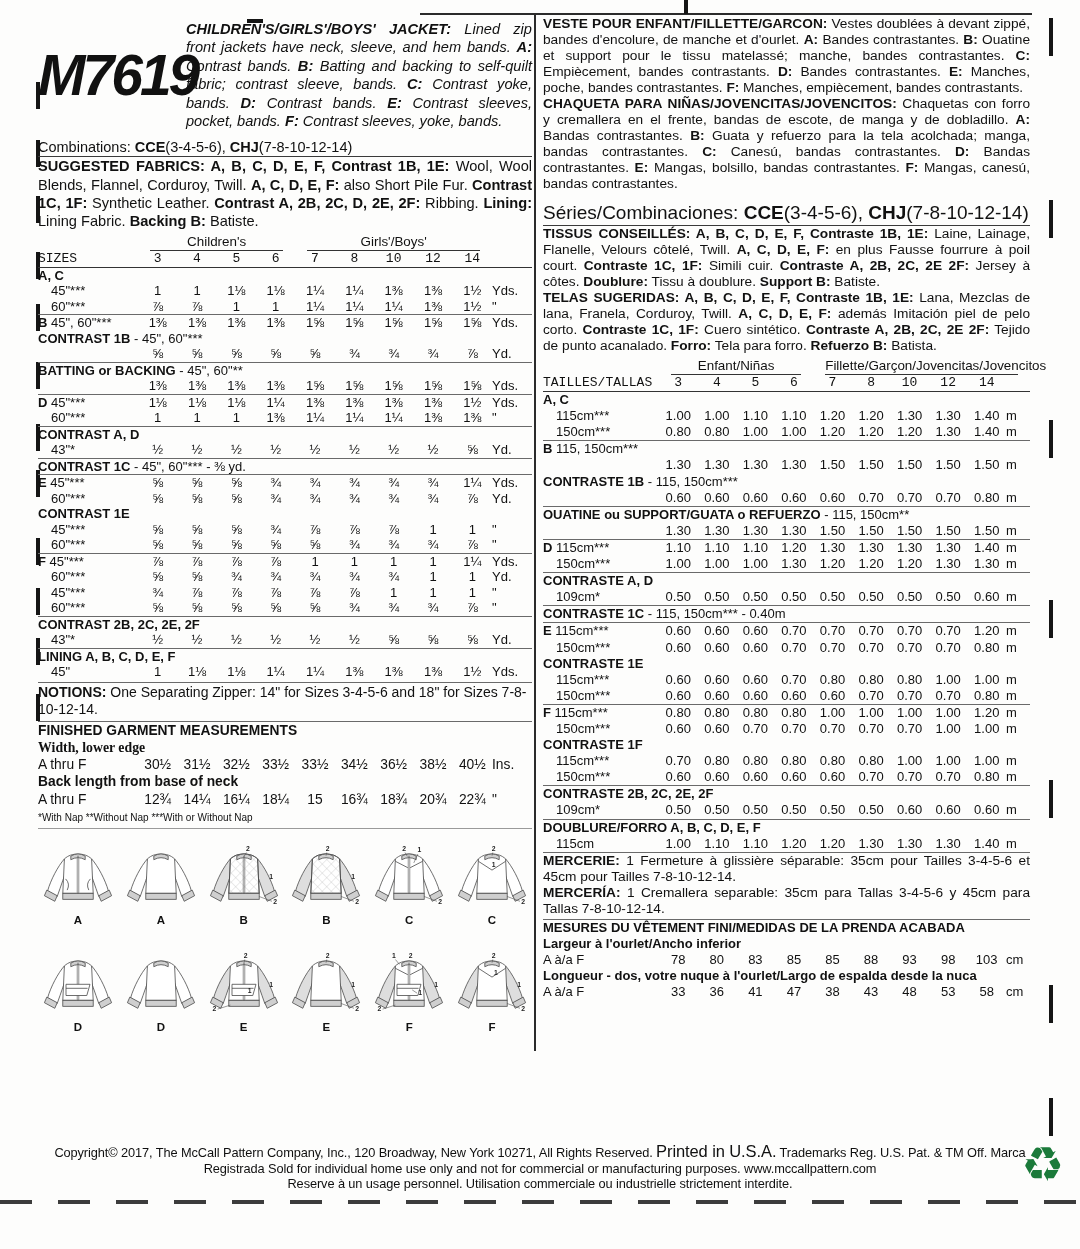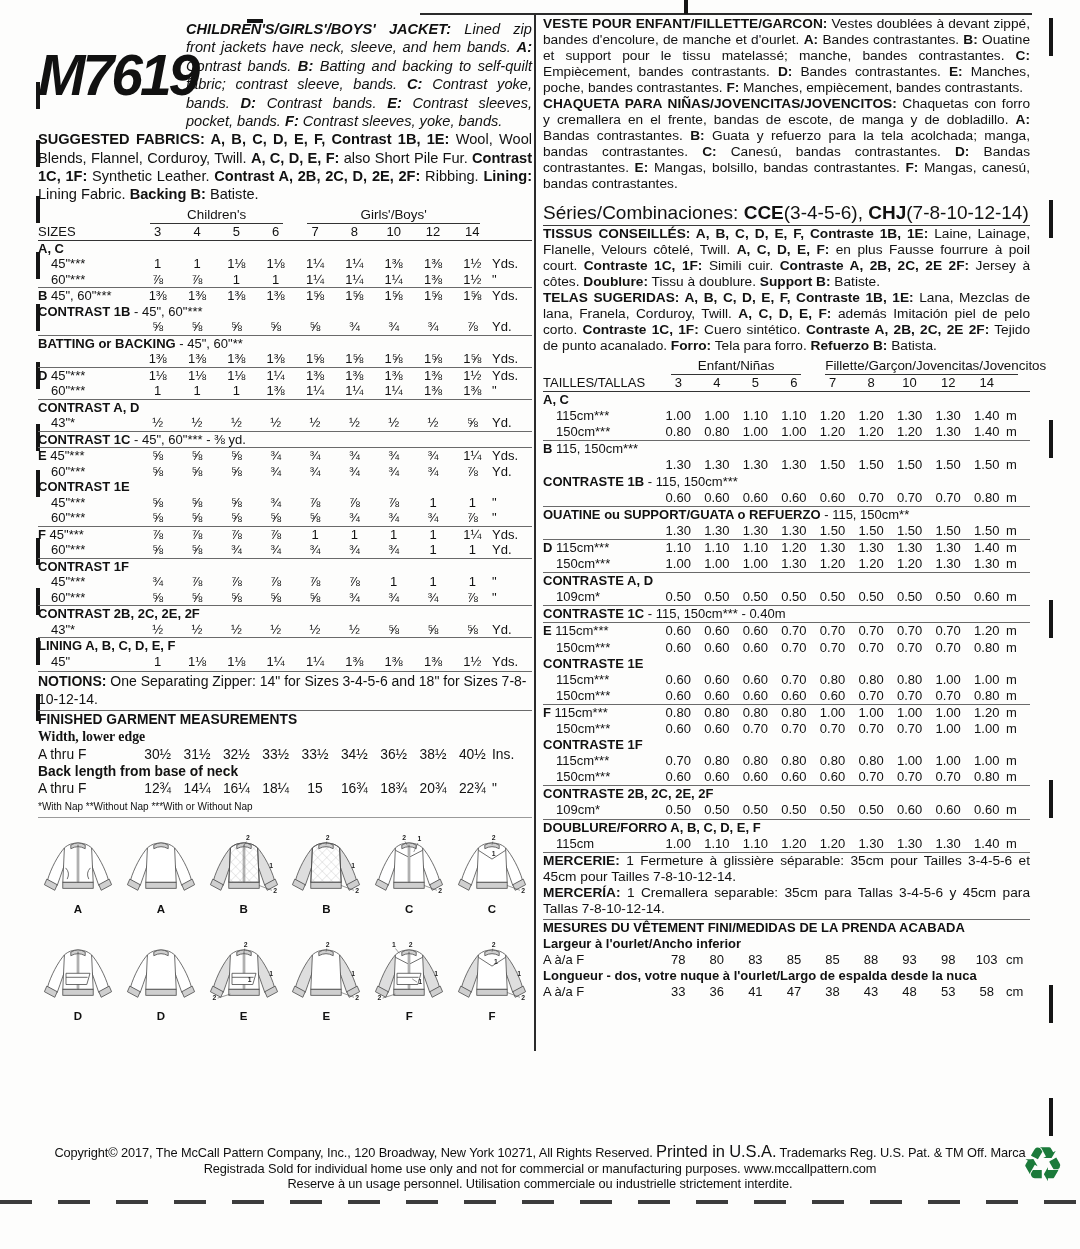--- a/index.html
+++ b/index.html
@@ -23,21 +23,21 @@
   .combo{font-size:14.5px;margin-top:9px;border-bottom:1.6px solid #3a3a3a;padding-bottom:1px;}
   .para{font-size:14.6px;line-height:18.2px;text-align:justify;}
   .rpara{font-size:13.7px;line-height:16px;text-align:justify;}
   .series{font-size:19px;margin-top:10px;border-bottom:1.4px solid #3a3a3a;padding-bottom:1px;}
   
   .tbl{margin-top:4px;}
   .trow{display:grid;align-items:baseline;}
   .ltable .trow{grid-template-columns:100px repeat(9,1fr) 40px;line-height:15.5px;font-size:13px;}
   .rtable .trow{grid-template-columns:116px repeat(9,1fr) 24px;line-height:16.1px;font-size:13px;}
   .ghead .gcell{text-align:center;border-bottom:1.4px solid #333;margin:0 12px;font-size:13.4px;line-height:16px;}
-  .sizes{border-bottom:1.4px solid #333;}
+  .sizes{border-bottom:1.4px solid #333;font-family:Liberation Mono, monospace;}
   .tl{white-space:nowrap;overflow:visible;}
   .ind{padding-left:13px;}
   .tv{text-align:center;white-space:nowrap;}
   .tu{text-align:left;white-space:nowrap;}
   .rule{border-top:1.2px solid #6a6a6a;}
   .rb{border-bottom:1.2px solid #6a6a6a;}
   .notions{margin-top:2px;border-top:1.2px solid #6a6a6a;padding-top:1px;font-size:14px;line-height:17.5px;}
   .fgm{border-top:1.2px solid #6a6a6a;margin-top:2px;}
   .fgm .trow{font-size:13.8px;line-height:17.2px;}
   .fnote{font-size:10px;margin-top:4px;padding-bottom:5px;border-bottom:1.6px solid #9a9a9a;}
@@ -87,20 +87,21 @@
       <div class="tick" style="left: 1049px; top: 780px; width: 3.5px; height: 38px;"></div>
       <div class="tick" style="left: 1049px; top: 985px; width: 3.5px; height: 38px;"></div>
       <div class="tick" style="left: 1049px; top: 1098px; width: 3.5px; height: 38px;"></div>
     </div>
 
   <div class="col-left">
     <div class="hdr">
       <div class="pnum">M7619</div>
       <p class="desc"><b>CHILDREN'S/GIRLS'/BOYS' JACKET:</b><span> Lined zip front jackets have neck, sleeve, and hem bands. </span><b>A:</b><span> Contrast bands. </span><b>B:</b><span> Batting and backing to self-quilt fabric; contrast sleeve, bands. </span><b>C:</b><span> Contrast yoke, bands. </span><b>D:</b><span> Contrast bands. </span><b>E:</b><span> Contrast sleeves, pocket, bands. </span><b>F:</b><span> Contrast sleeves, yoke, bands.</span></p>
     </div>
+    <div class="combo"><span>Combinations: </span><b>CCE</b><span>(3-4-5-6), </span><b>CHJ</b><span>(7-8-10-12-14)</span></div>
     <p class="para"><b>SUGGESTED FABRICS: A, B, C, D, E, F, Contrast 1B, 1E:</b><span> Wool, Wool Blends, Flannel, Corduroy, Twill. </span><b>A, C, D, E, F:</b><span> also Short Pile Fur. </span><b>Contrast 1C, 1F:</b><span> Synthetic Leather. </span><b>Contrast A, 2B, 2C, D, 2E, 2F:</b><span> Ribbing. </span><b>Lining:</b><span> Lining Fabric. </span><b>Backing B:</b><span> Batiste.</span></p>
     <div class="tbl ltable">
         <div class="trow ghead">
           <div class="gcell" style="grid-column: 2 / 6;">Children's</div>
           <div class="gcell" style="grid-column: 6 / 11;">Girls'/Boys'</div>
         </div>
         <div class="trow sizes">
           <div class="tl">SIZES</div>
           <div class="tv">3</div>
           <div class="tv">4</div>
@@ -305,23 +306,20 @@
           <div class="tv">⅝</div>
           <div class="tv">⅝</div>
           <div class="tv">¾</div>
           <div class="tv">¾</div>
           <div class="tv">¾</div>
           <div class="tv">¾</div>
           <div class="tv">¾</div>
           <div class="tv">1</div>
           <div class="tv">1</div>
           <div class="tu">Yd.</div>
-        </div>
-        <div class="trow rule">
-          <div class="tl" style="grid-column: 1 / -1;"><b>CONTRAST 1F</b></div>
         </div>
         <div class="trow">
           <div class="tl ind"><span>45"***</span></div>
           <div class="tv">¾</div>
           <div class="tv">⅞</div>
           <div class="tv">⅞</div>
           <div class="tv">⅞</div>
           <div class="tv">⅞</div>
           <div class="tv">⅞</div>
           <div class="tv">1</div>

